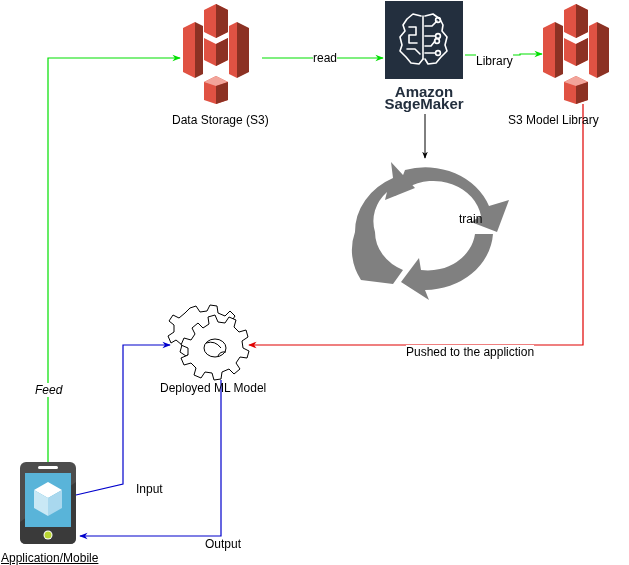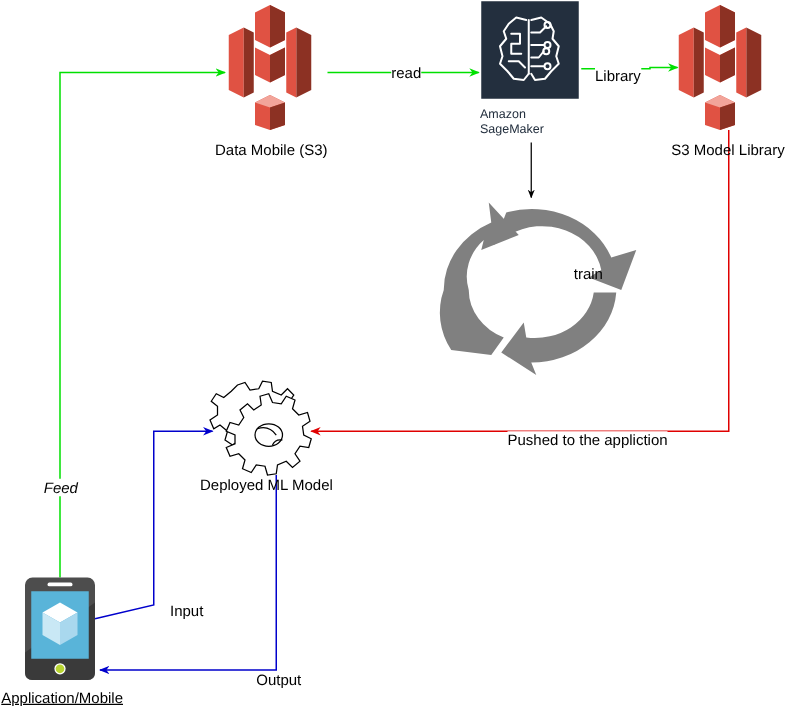--- a/index.html
+++ b/index.html
@@ -2,22 +2,22 @@
 <html><head>
 <meta charset="utf-8">
 <style>
   html, body { margin:0; padding:0; background:#ffffff; }
   body { width:629px; height:565px; position:relative; overflow:hidden;
          font-family:"Liberation Sans", sans-serif; }
   #canvas { position:absolute; left:0; top:0; width:629px; height:565px; }
   .lbl { position:absolute; font-size:12px; color:#000; white-space:nowrap;
          background:#fff; line-height:14px;text-align:right; }
   .lbl.nobg { background:transparent; }
-  .sm-lbl { position:absolute; font-size:10px; font-weight:normal; color:#232f3e;
-            line-height:12px; width:80px; }
+  .sm-lbl { position:absolute; font-size:15px; font-weight:bold; color:#232f3e;
+            text-align:center; line-height:12px; width:80px; }
 </style>
 </head>
 <body>
 
 <svg id="canvas" viewBox="0 0 629 565" xmlns="http://www.w3.org/2000/svg">
   <defs>
     <marker id="arrG" viewBox="0 0 10 10" refX="9" refY="5" markerWidth="7" markerHeight="7" orient="auto">
       <path d="M0,1 L10,5 L0,9 L3,5 Z" fill="#00e000"></path>
     </marker>
     <marker id="arrR" viewBox="0 0 10 10" refX="9" refY="5" markerWidth="7" markerHeight="7" orient="auto">
@@ -115,26 +115,26 @@
     <rect x="18" y="4" width="20" height="3" rx="1.5" fill="#ffffff"></rect>
     <rect x="5" y="11" width="46" height="54" fill="#59b4d9"></rect>
     <path d="M28,20 L42,28 L28,36 L14,28 Z" fill="#ffffff"></path>
     <path d="M14,28 L28,36 L28,54 L14,46 Z" fill="#c9e8f5"></path>
     <path d="M42,28 L28,36 L28,54 L42,46 Z" fill="#a9d8ee"></path>
     <circle cx="28" cy="73" r="4.5" fill="#ffffff"></circle>
     <circle cx="28" cy="73" r="3.5" fill="#b8d432"></circle>
   </g>
 </svg>
 
-<div class="lbl nobg" style="left:172px;top:113px;">Data Mobile (S3)</div>
+<div class="lbl nobg" style="left:172px;top:113px;">Data Storage (S3)</div>
 <div class="sm-lbl" style="left:384px;top:86px;">
   <div>Amazon</div>
   <div>SageMaker</div>
 </div>
-<div class="lbl nobg" style="left:537px;top:113px;">S3 Model Library</div>
+<div class="lbl nobg" style="left:508px;top:113px;">S3 Model Library</div>
 <div class="lbl nobg" style="left:415px;top:212px;margin-left:44px;">train</div>
 <div class="lbl nobg" style="left:160px;top:381px;">Deployed ML Model</div>
 <div class="lbl nobg" style="left:1px;top:551px;text-decoration:underline;">Application/Mobile</div>
 
 <div class="lbl" style="left:313px;top:51px;">read</div>
 <div class="lbl" style="left:476px;top:54px;">Library</div>
 <div class="lbl" style="left:35px;top:383px;font-style:italic;">Feed</div>
 <div class="lbl" style="left:406px;top:345px;">Pushed to the appliction</div>
 <div class="lbl" style="left:91px;top:482px;margin-left:45px;">Input</div>
 <div class="lbl" style="left:205px;top:537px;">Output</div>

